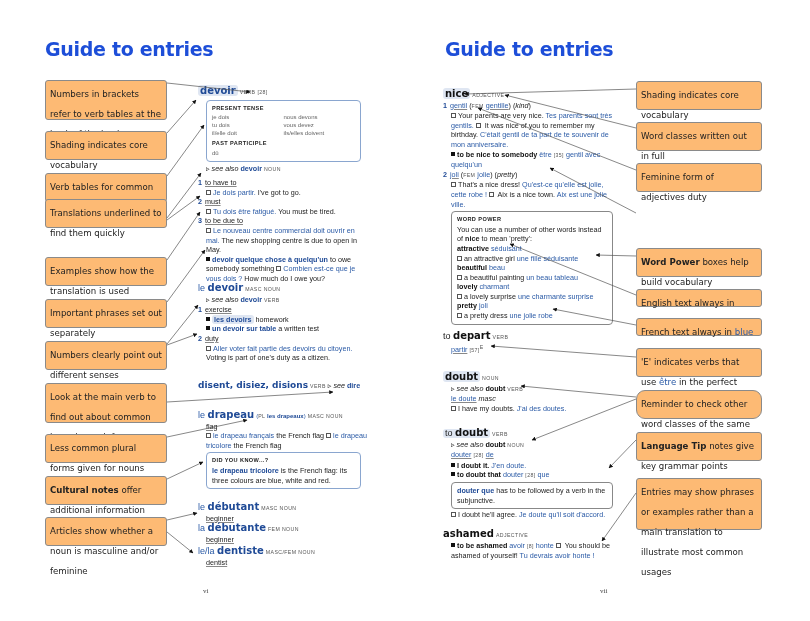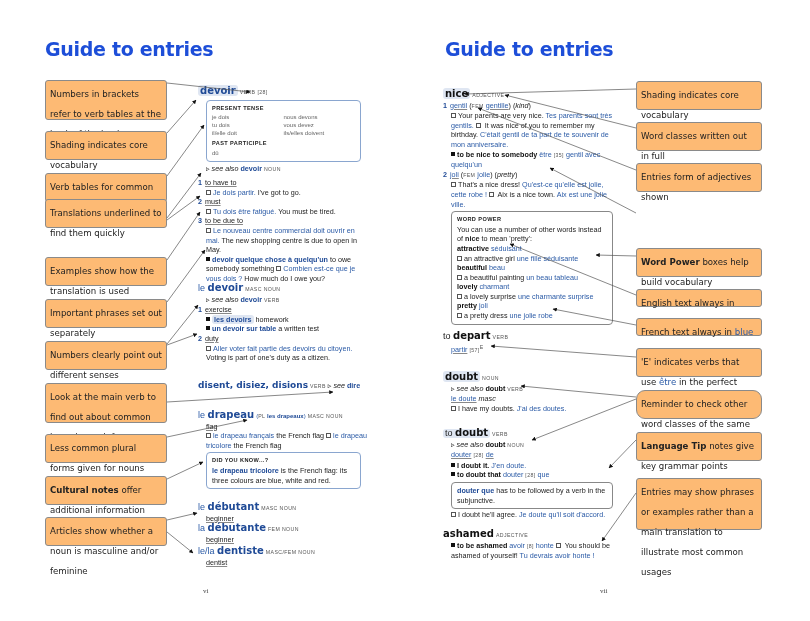--- a/index.html
+++ b/index.html
@@ -197,21 +197,21 @@
     <div class="ind"><span class="sq"></span><span>I doubt he'll agree. </span><span class="fr">Je doute qu'il soit d'accord.</span></div>
   </div>
 
   <div class="entry" style="left:38px; top:529px; width:172px;">
     <div><span class="hw black">ashamed</span> <span class="wc">ADJECTIVE</span></div>
     <div class="ind"><span class="bullet"></span><span class="bk">to be ashamed</span><span class="fr"> avoir </span><span class="wc">[8]</span><span class="fr"> honte</span> <span class="sq"></span><span> You should be ashamed of yourself! </span><span class="fr">Tu devrais avoir honte !</span></div>
   </div>
 
   <div class="callout" style="left:231px; top:81px; width:126px; height:29px;">Shading indicates core vocabulary</div>
   <div class="callout" style="left:231px; top:122px; width:126px; height:29px;">Word classes written out in full</div>
-  <div class="callout" style="left:231px; top:163px; width:126px; height:29px;">Entries form of adjectives shown</div>
+  <div class="callout" style="left:231px; top:163px; width:126px; height:29px;">Feminine form of adjectives duty</div>
   <div class="callout" style="left:231px; top:248px; width:126px; height:29px;"><b>Word Power</b><span> boxes help build vocabulary</span></div>
   <div class="callout" style="left:231px; top:289px; width:126px; height:18px;">English text always in black</div>
   <div class="callout" style="left:231px; top:318px; width:126px; height:18px;"><span>French text always in </span><span class="blue">blue</span></div>
   <div class="callout" style="left:231px; top:348px; width:126px; height:29px;"><span>'E' indicates verbs that use </span><span class="blue">être</span><span> in the perfect tense</span></div>
   <div class="callout" style="left:231px; top:390px; width:126px; height:29px;border-radius:9px;">Reminder to check other word classes of the same word</div>
   <div class="callout" style="left:231px; top:432px; width:126px; height:29px;"><b>Language Tip</b><span> notes give key grammar points</span></div>
   <div class="callout" style="left:231px; top:478px; width:126px; height:52px;">Entries may show phrases or examples rather than a main translation to illustrate most common usages</div>
 
   <div class="pgnum" style="left:195px; top:587px;">vii</div>
 </div>

